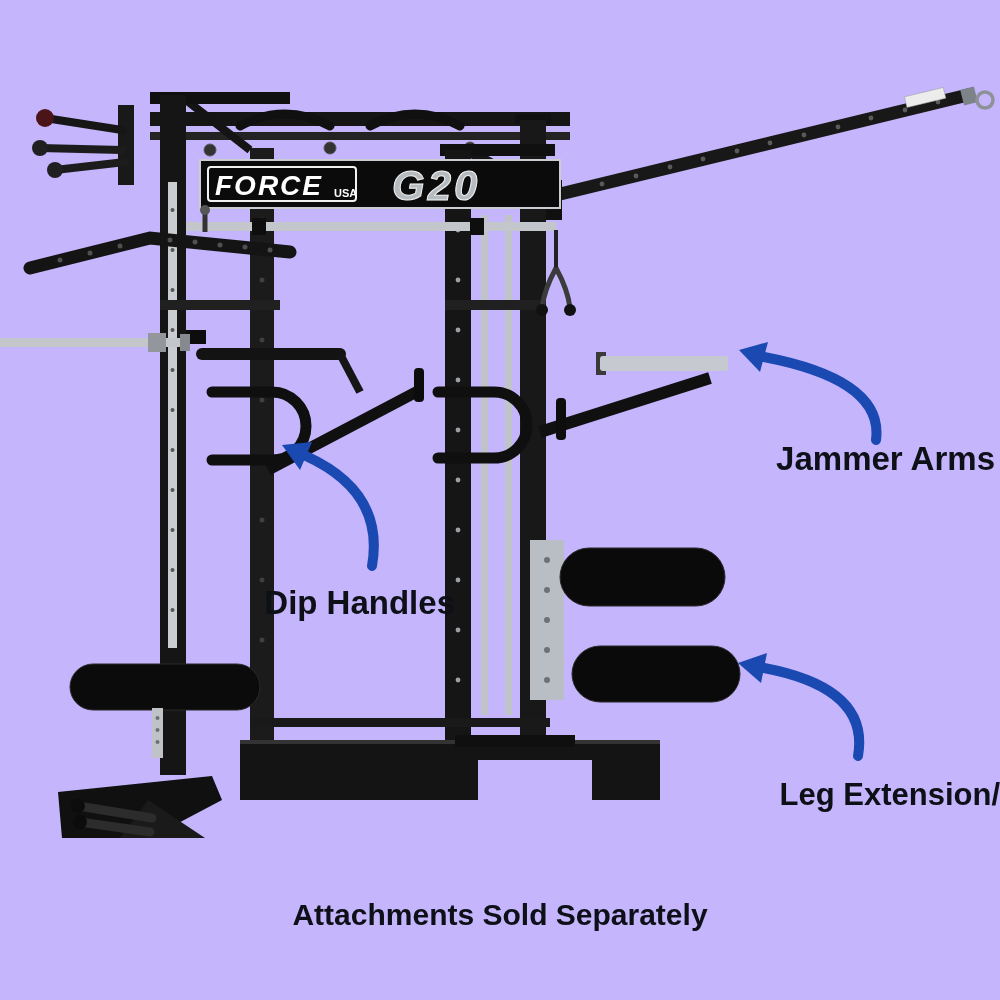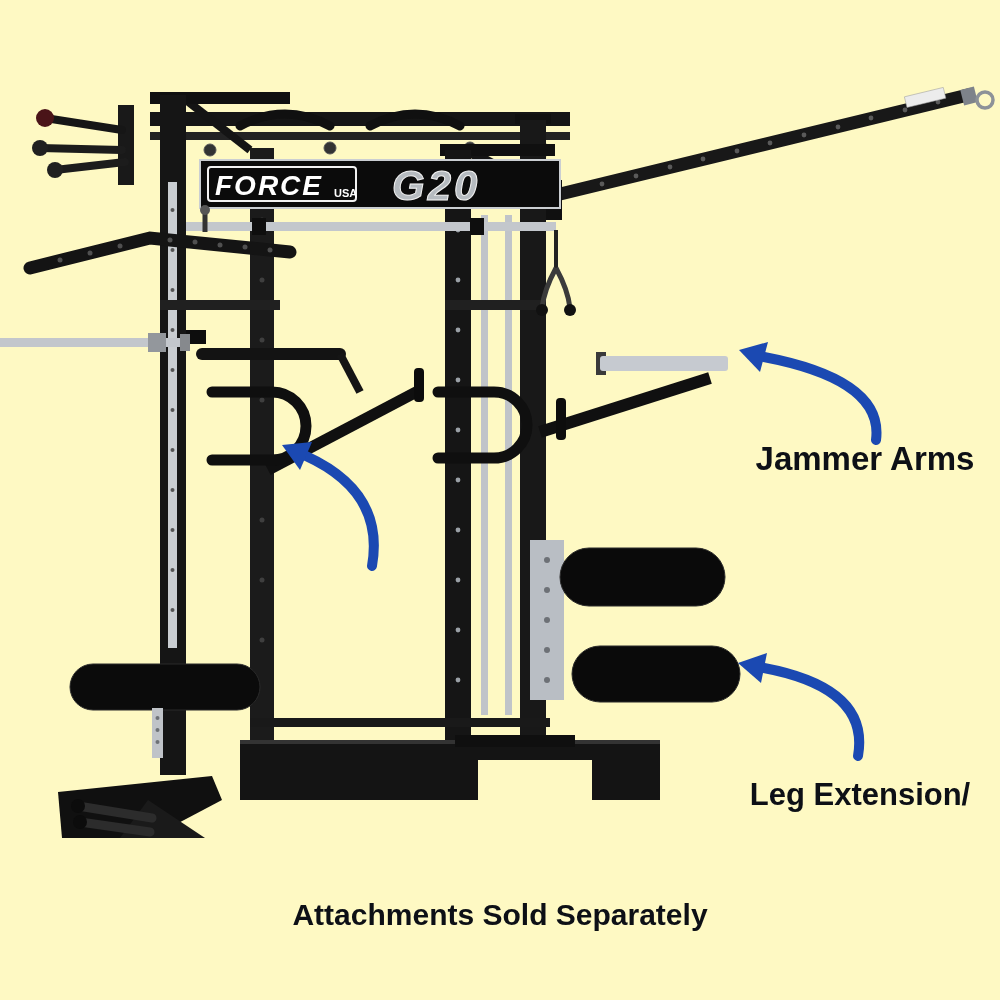--- a/index.html
+++ b/index.html
@@ -1,23 +1,23 @@
 <!DOCTYPE html>
 <html><head>
 <meta charset="utf-8">
 <style>
   html,body{margin:0;padding:0;background:#ffffff;}
   .stage{
-    position:relative;width:1000px;height:1000px;background:#fef9c3;
+    position:relative;width:1000px;height:1000px;background:#c4b5fd;
     font-family:"Liberation Sans",sans-serif;overflow:hidden;
   }
   .stage svg{position:absolute;left:0;top:0;}
   svg text{font-family:"Liberation Sans",sans-serif;}
   .callout{
-    position:absolute;font-weight:bold;color:#0d1016;text-align:center;
+    position:absolute;font-weight:bold;color:#0d1016;text-align:right;
     line-height:1.25;letter-spacing:0;
   }
   .callout.jammer{left:735px;top:438px;width:260px;font-size:33px;}
   .callout.dip{left:235px;top:582px;width:220px;font-size:33px;}
   .callout.leg{left:720px;top:764px;width:280px;font-size:31px;margin-top:12px;}
   .caption{
     position:absolute;left:0;top:898px;width:1000px;text-align:center;
     font-weight:bold;font-size:30px;color:#0d1016;
   }
 </style>
@@ -218,20 +218,21 @@
       <path d="M 372 566 Q 385 492 306 456" fill="none" stroke-width="10" stroke-linecap="round" stroke="#1b49b2"></path>
       <polygon points="282,445 312,442 300,470" fill="#1b49b2"></polygon>
 
       <path d="M 858 756 Q 870 688 764 668" fill="none" stroke-width="10" stroke-linecap="round" stroke="#1b49b2"></path>
       <polygon points="738,663 767,653 761,683" fill="#1b49b2"></polygon>
     </g>
   </svg>
 
   <div class="callout jammer">Jammer Arms</div>
 
+  <div class="callout dip">Dip Handles</div>
 
   <div class="callout leg">
     <div>Leg Extension/</div>
   </div>
 
   <div class="caption">Attachments Sold Separately</div>
 
 </div>
 
 </body></html>

